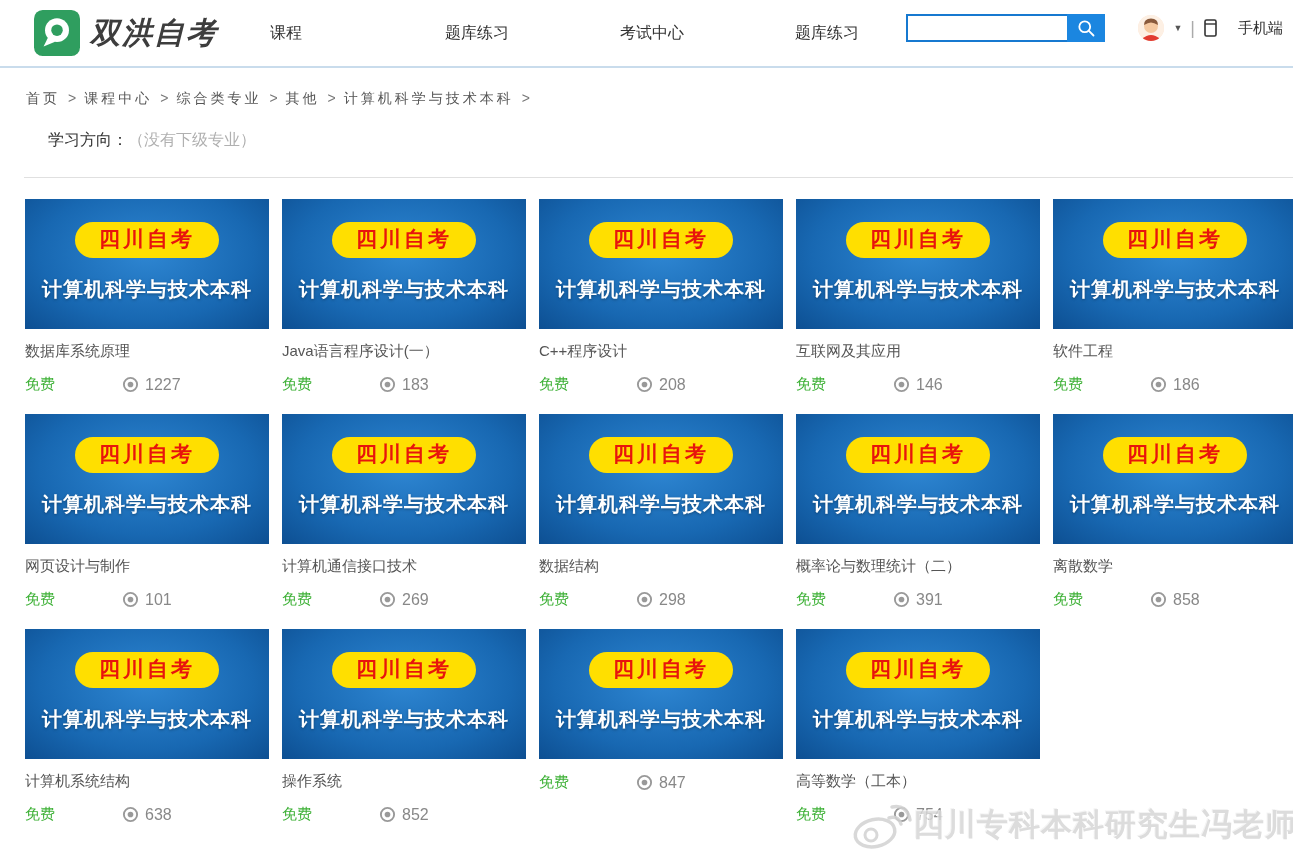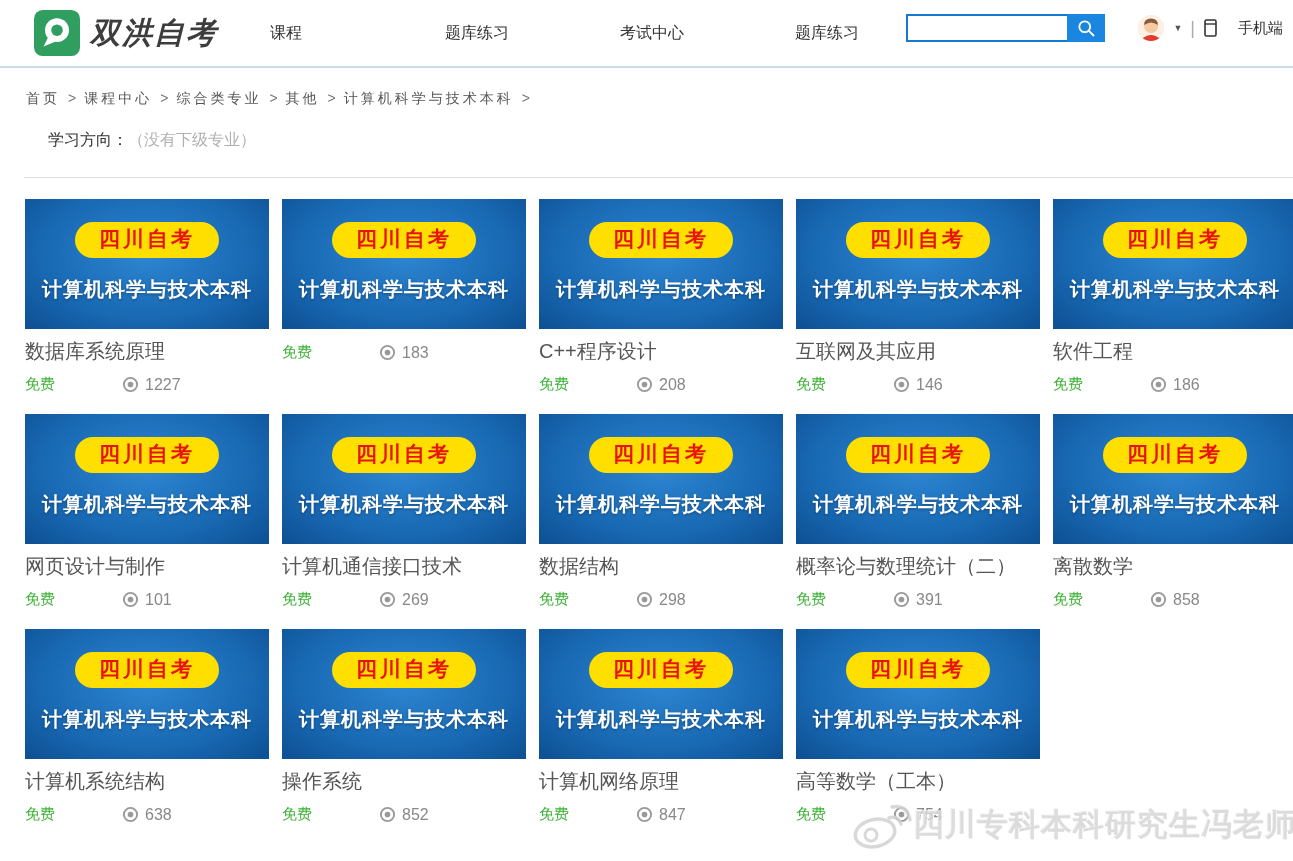--- a/index.html
+++ b/index.html
@@ -47,21 +47,21 @@
     column-gap: 29px; padding: 21px 0 0 25px; }
   .card { margin-bottom: 20px; cursor: pointer; }
   .thumb { width: 244px; height: 130px; position: relative;
     background: radial-gradient(ellipse at 50% 42%, #2e86d2 0%, #1868b2 62%, #0d4f92 100%);
     display: flex; flex-direction: column; align-items: center; }
   .thumb-badge { margin-top: 23px; background: #ffdf00; color: #e8140c;
     font-size: 21px; font-weight: bold; letter-spacing: 3px;
     padding: 3px 24px 5px 24px; border-radius: 19px; }
   .thumb-caption { margin-top: 18px; color: #fff; font-size: 20px;
     font-weight: bold; letter-spacing: 1px; text-shadow: 0 1px 3px rgba(0,0,0,0.35); }
-  .card-title { margin-top: 12px; font-size: 20px; color: #555; line-height: 20px;
+  .card-title { margin-top: 12px; font-size: 15px; color: #555; line-height: 20px;
     white-space: nowrap; overflow: hidden; }
   .card-meta { margin-top: 14px; display: flex; align-items: center; gap: 41px; }
   .card-price { color: #3cb035; font-size: 15px; }
   .card-views { display: flex; align-items: center; margin-left: 26px;
     color: #888; font-size: 16px; }
   .card-views svg { margin-right: 6px; }
 
   
   .watermark { position: absolute; right: -4px; top: 798px; display: flex;
     align-items: center; pointer-events: none; opacity: 0.85; }
@@ -143,20 +143,21 @@
         <span class="views-number">1227</span>
       </span>
     </div>
   </div>
 
   <div class="card">
     <div class="thumb">
       <div class="thumb-badge">四川自考</div>
       <div class="thumb-caption">计算机科学与技术本科</div>
     </div>
+    <div class="card-title">Java语言程序设计(一）</div>
     <div class="card-meta">
       <span class="card-price">免费</span>
       <span class="card-views">
         <svg width="17" height="17" viewBox="0 0 18 18">
           <circle cx="9" cy="9" r="7" fill="none" stroke="#999" stroke-width="2"></circle>
           <circle cx="9" cy="9" r="3" fill="#999"></circle>
         </svg>
         <span class="views-number">183</span>
       </span>
     </div>
@@ -340,21 +341,20 @@
         <span class="views-number">852</span>
       </span>
     </div>
   </div>
 
   <div class="card">
     <div class="thumb">
       <div class="thumb-badge">四川自考</div>
       <div class="thumb-caption">计算机科学与技术本科</div>
     </div>
-    <div class="card-title">计算机网络原理</div>
     <div class="card-meta">
       <span class="card-price">免费</span>
       <span class="card-views">
         <svg width="17" height="17" viewBox="0 0 18 18">
           <circle cx="9" cy="9" r="7" fill="none" stroke="#999" stroke-width="2"></circle>
           <circle cx="9" cy="9" r="3" fill="#999"></circle>
         </svg>
         <span class="views-number">847</span>
       </span>
     </div>

